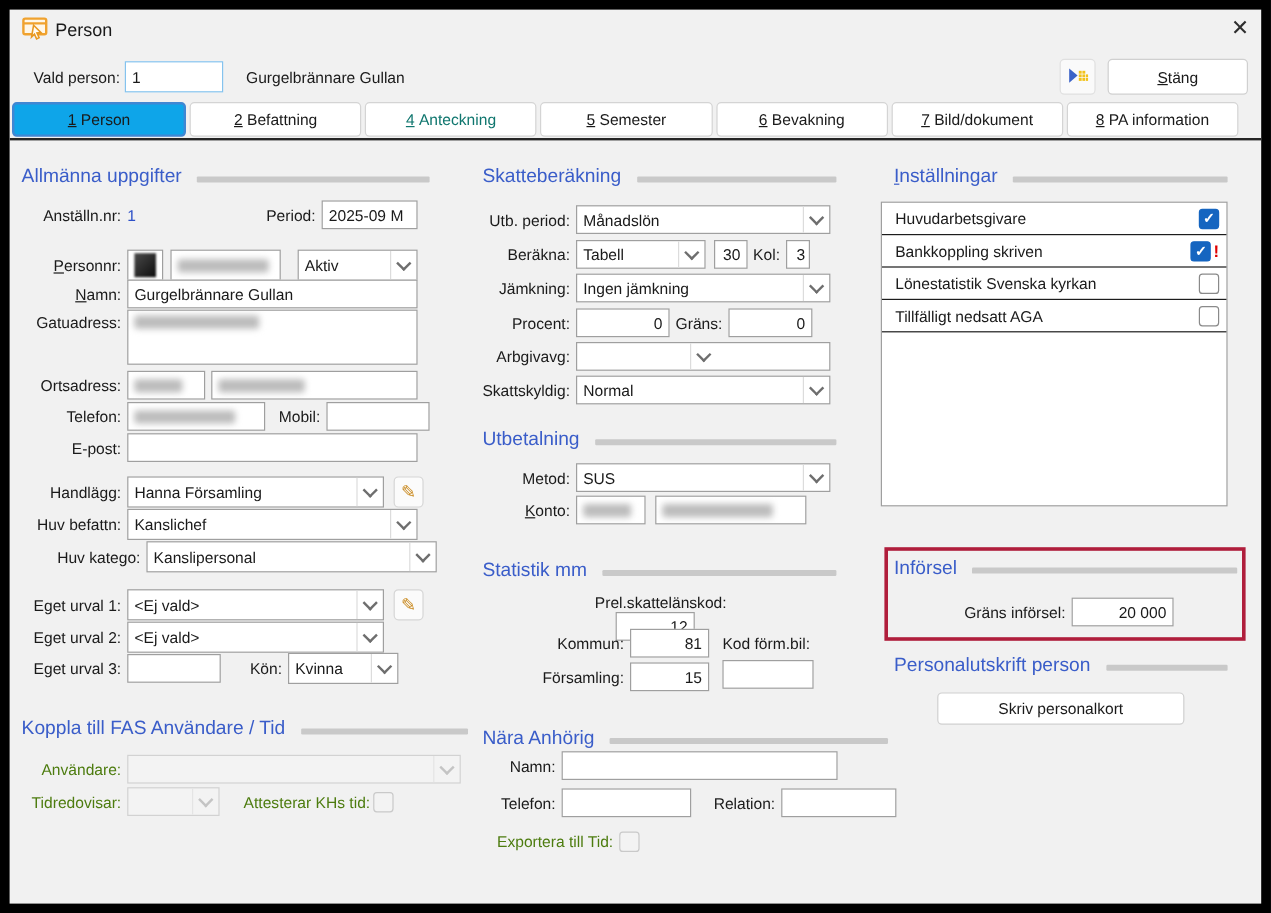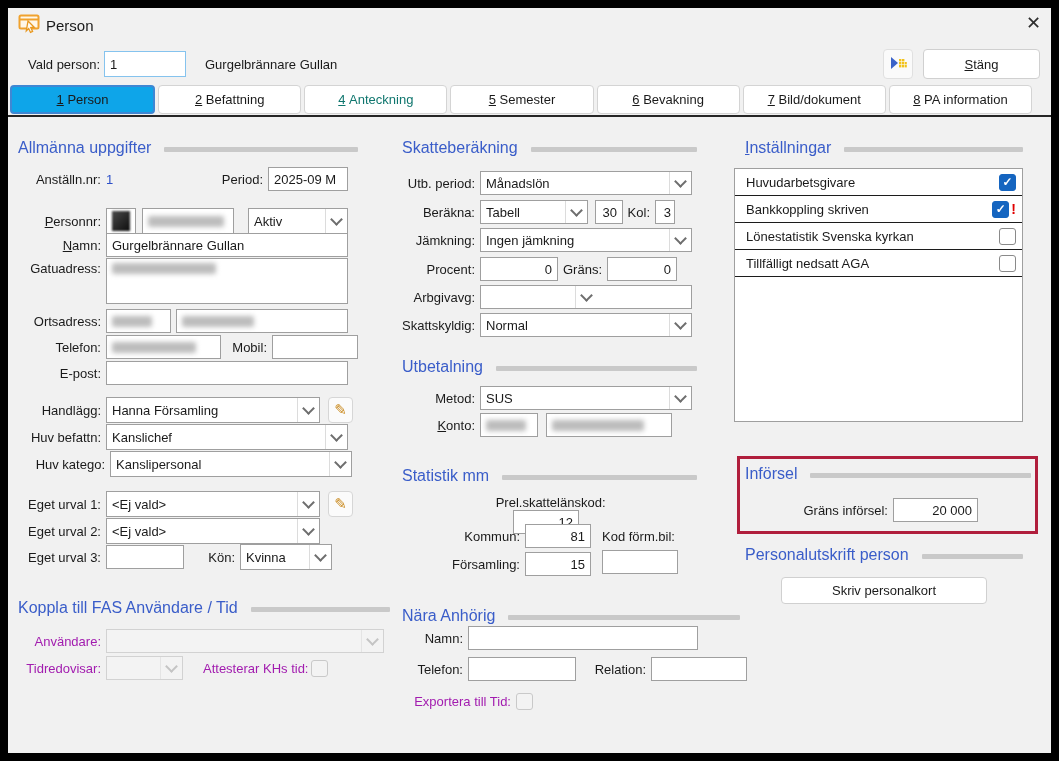--- a/index.html
+++ b/index.html
@@ -11,21 +11,21 @@
   .fld{box-sizing:border-box;height:24px;border:1px solid #9f9f9f;background:#fff;display:flex;align-items:center;padding:0 5px;font-size:13px;flex:none;overflow:hidden;white-space:nowrap;}
   .num{justify-content:flex-end;}
   .dd{box-sizing:border-box;height:24px;border:1px solid #9f9f9f;background:#fff;display:flex;align-items:center;font-size:13px;flex:none;overflow:hidden;}
   .ddtext{padding:0 5px;flex:1;white-space:nowrap;overflow:hidden;}
   .chevbox{width:21px;height:100%;display:flex;align-items:center;justify-content:center;border-left:1px solid #dcdcdc;flex:none;}
   .chev{width:7px;height:7px;border-right:2px solid #6e6e6e;border-bottom:2px solid #6e6e6e;transform:rotate(45deg);margin-top:-4px;}
   .sechdr{position:absolute;display:flex;align-items:center;color:#3a5dc9;font-size:16px;height:20px;white-space:nowrap;}
   .secbar{flex:1;height:5px;background:#c9c9c9;margin-left:13px;margin-top:3px;border-radius:1px;}
   .redact{background:#bcbcbc;border-radius:2px;filter:blur(2.5px);height:11px;flex:none;}
   .pencilbtn{box-sizing:border-box;width:25px;height:26px;border:1px solid #d6d6d6;border-radius:4px;background:#fbfbfb;display:flex;align-items:center;justify-content:center;color:#c9891d;font-size:15px;flex:none;cursor:pointer;}
-  .dis{color:#a21caf;}
+  .dis{color:#4d7c0f;}
   .dis .dd,.dis .fld{background:#f3f3f3;border-color:#d2d2d2;}
   .dis .chev{border-color:#c4c4c4;}
   .dis .chevbox{border-left-color:#e4e4e4;}
   .cb{box-sizing:border-box;width:17px;height:17px;border:1px solid #8a8a8a;border-radius:3px;background:#fff;flex:none;}
   .cb.on{background:#1565c0;border-color:#1565c0;color:#fff;display:flex;align-items:center;justify-content:center;font-size:12px;font-weight:bold;}
   .tab{flex:1;box-sizing:border-box;height:29px;border:1px solid #d4d4d4;border-radius:4px;background:#fff;display:flex;align-items:center;justify-content:center;font-size:13px;cursor:pointer;white-space:nowrap;}
   .tab.active{background:#0ea5e9;border:2px solid #3f87d3;font-weight:normal;}
   .tab.alert{color:#0f766e;}
   .btn{box-sizing:border-box;border:1px solid #d0d0d0;border-radius:4px;background:#fff;display:flex;align-items:center;justify-content:center;font-size:13px;cursor:pointer;}
   .listrow{height:26px;border-bottom:1px solid #1c1c1c;display:flex;align-items:center;padding:0 6px 0 11px;font-size:13px;}
@@ -189,21 +189,21 @@
   <div class="row" style="left:10px;top:416px;width:330px;">
     <span class="l" style="width:88px;">Huv befattn:</span>
     <div class="dd" style="width:242px;height:26px;">
       <span class="ddtext">Kanslichef</span>
       <span class="chevbox">
             <span class="chev"></span>
           </span>
     </div>
   </div>
 
-  <div class="row" style="left:14px;top:443px;width:330px;">
+  <div class="row" style="left:26px;top:443px;width:330px;">
     <span class="l" style="width:88px;">Huv katego:</span>
     <div class="dd" style="width:242px;height:26px;">
       <span class="ddtext">Kanslipersonal</span>
       <span class="chevbox">
             <span class="chev"></span>
           </span>
     </div>
   </div>
 
   <div class="row" style="left:10px;top:483px;width:340px;">

